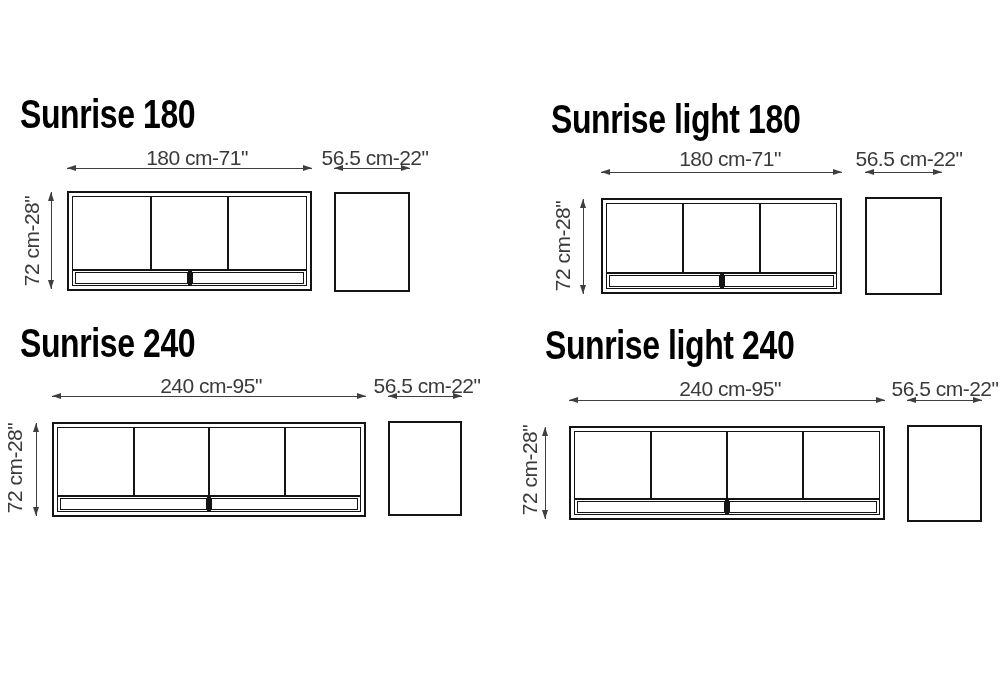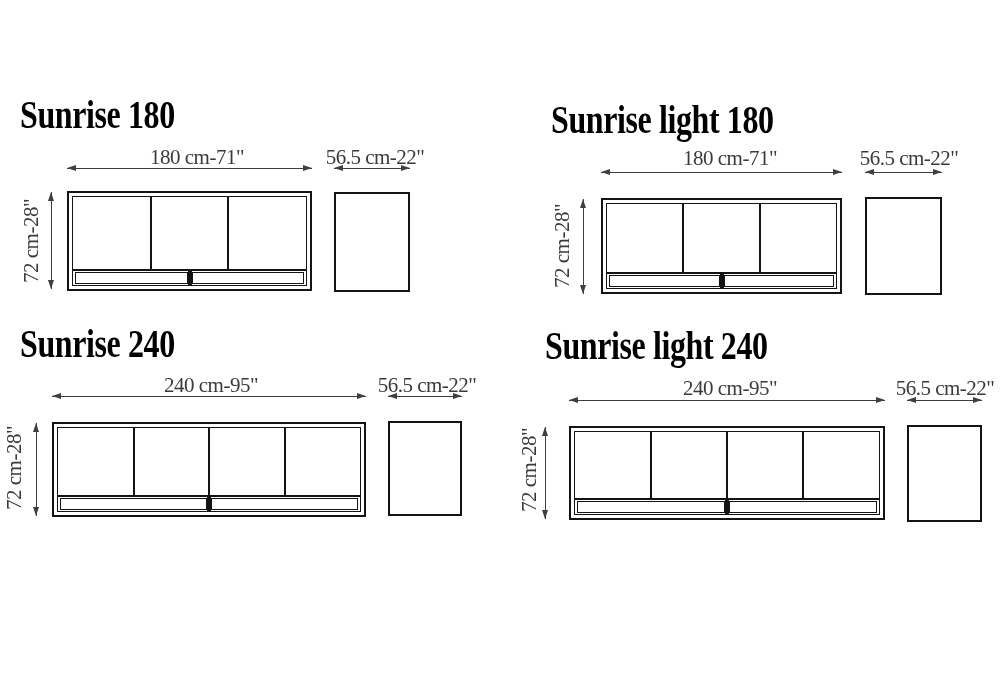--- a/index.html
+++ b/index.html
@@ -1,19 +1,19 @@
 <!DOCTYPE html>
 <html style="--line: #141414; --dim: #3f3f3f; --dimtext: #3a3a3a; --titletext: #000000;"><head>
 <meta charset="utf-8">
 <style>
   html,body{margin:0;padding:0;background:#fff;}
   *{box-sizing:border-box;}
   #canvas{
     position:relative;width:1000px;height:700px;background:#fff;overflow:hidden;
-    font-family:Liberation Serif, serif;
+    font-family:Liberation Sans, sans-serif;
   }
   .title{
     position:absolute;
     font-weight:bold;font-size:41px;line-height:1;letter-spacing:-0.5px;
     color:var(--titletext,#000);white-space:nowrap;
     transform:scaleX(0.78);transform-origin:0 0;
   }
   .dim-text{
     position:absolute;font-size:21px;line-height:1;letter-spacing:-0.5px;
     color:var(--dimtext,#3a3a3a);white-space:nowrap;

